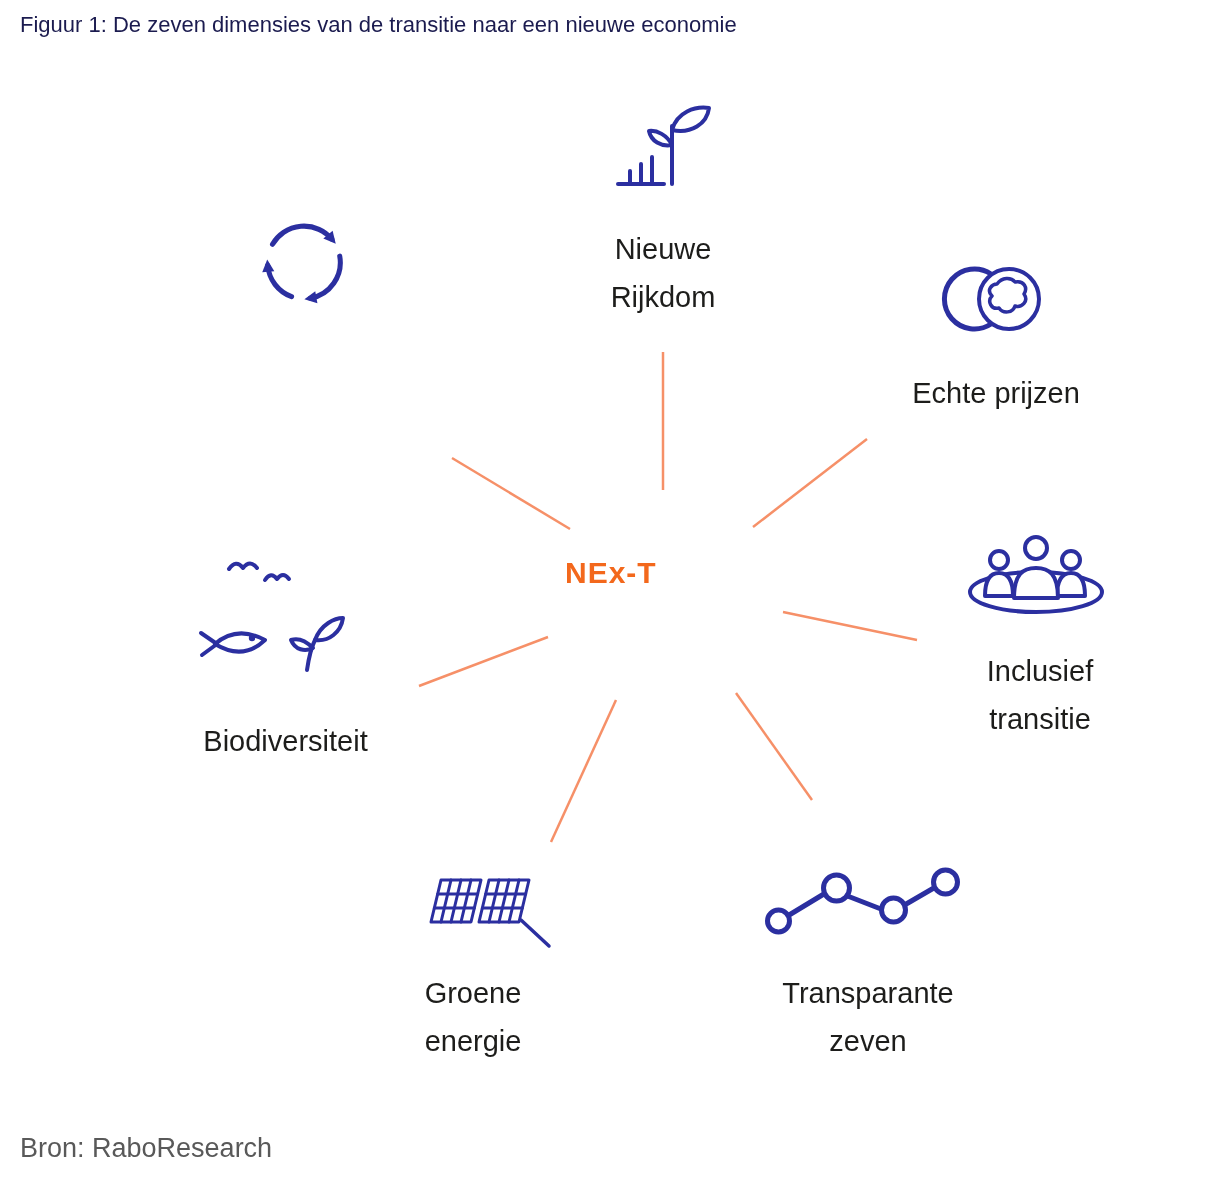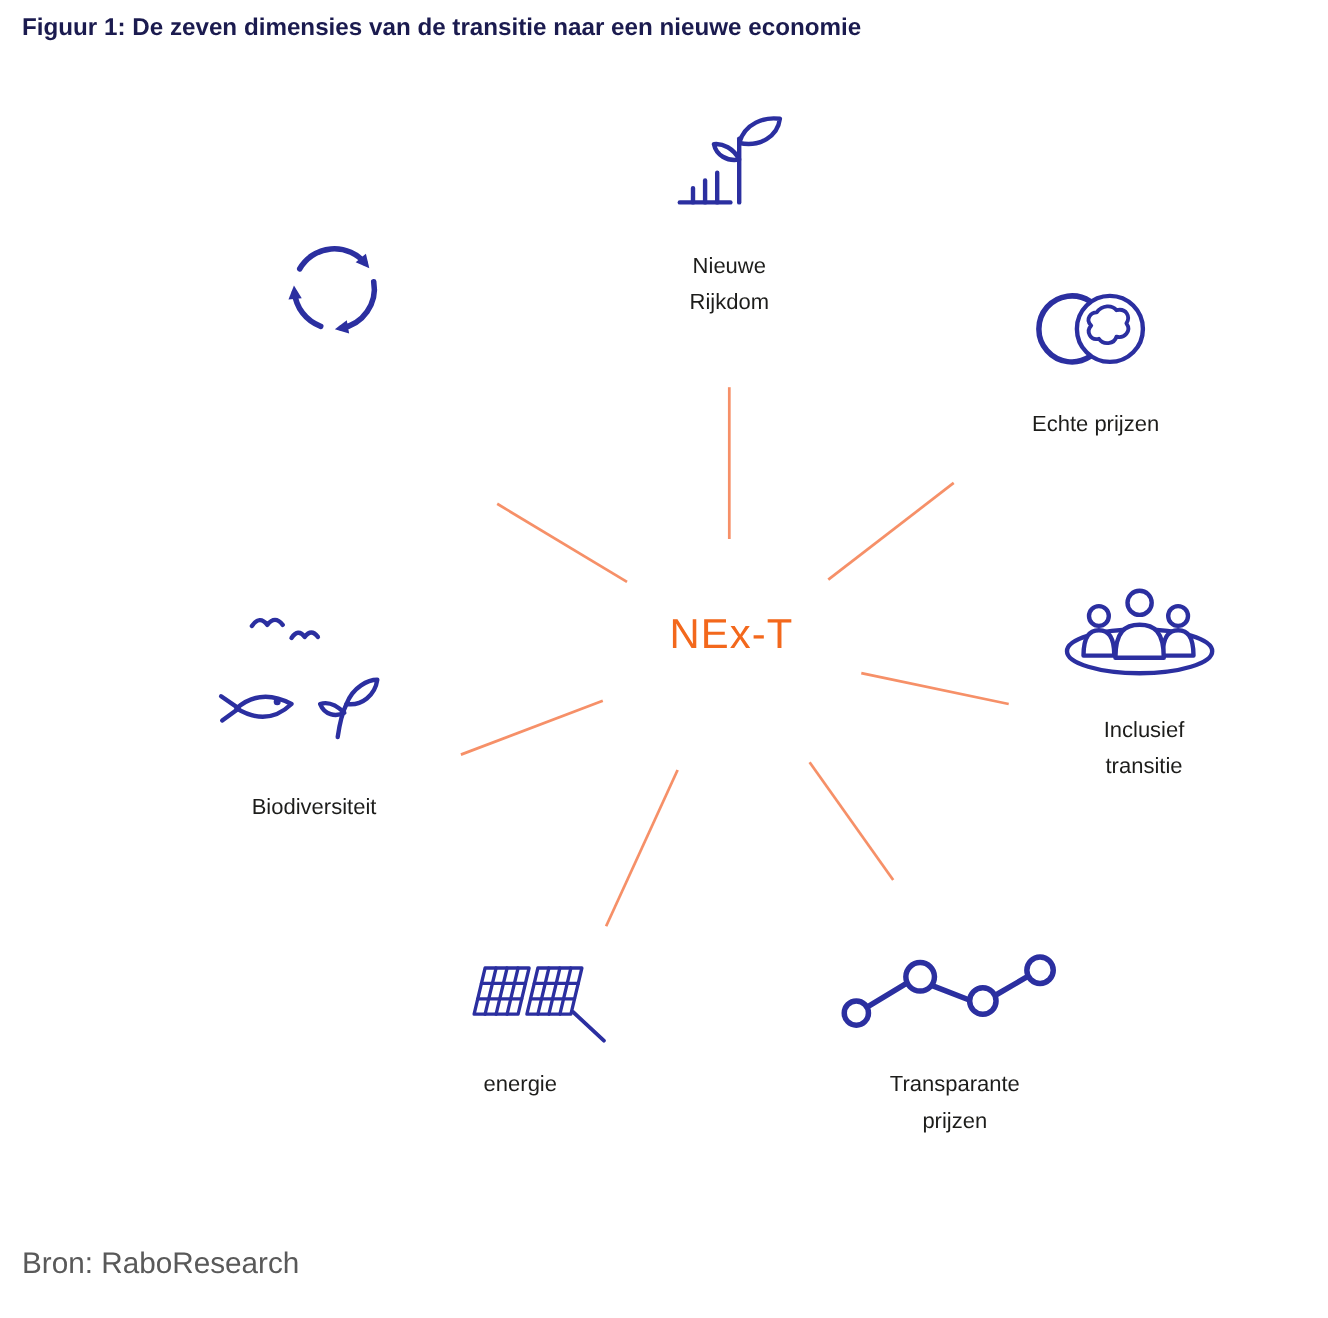--- a/index.html
+++ b/index.html
@@ -7,30 +7,30 @@
     --connector_orange:#F69068;
     --icon_blue:#2B2FA0;
     --title_navy:#1B1B4F;
     --label_dark:#1D1D1B;
     --source_gray:#595959;
     --background:#FFFFFF;
   }
   *{margin:0;padding:0;box-sizing:border-box;}
   body{background:var(--background);font-family:"Liberation Sans","DejaVu Sans",sans-serif;}
   .page{position:relative;width:1207px;height:1198px;background:var(--background);overflow:hidden;}
-  .title{position:absolute;left:20px;top:12px;font-size:22px;font-weight:700;color:var(--title_navy);}
+  .title{position:absolute;left:20px;top:12px;font-size:22px;font-weight:400;color:var(--title_navy);}
   .source{position:absolute;left:20px;top:1133px;font-size:27px;font-weight:400;color:var(--source_gray);}
   .connectors{position:absolute;left:0;top:0;width:1207px;height:1198px;}
   .connectors line{stroke:var(--connector_orange);stroke-width:2.5;}
-  .center-label{position:absolute;left:565px;top:556px;width:200px;text-align:center;font-size:38px;font-weight:400;color:var(--accent_orange);letter-spacing:1px;}
+  .center-label{position:absolute;left:565px;top:556px;width:200px;text-align:left;font-size:30px;font-weight:700;color:var(--accent_orange);letter-spacing:1px;}
   .icon{position:absolute;}
   .icon svg .s{stroke:var(--icon_blue);fill:none;stroke-linecap:round;stroke-linejoin:round;}
   .icon svg .w{stroke:var(--icon_blue);fill:#fff;stroke-linecap:round;stroke-linejoin:round;}
   .icon svg .f{fill:var(--icon_blue);stroke:none;}
-  .label{position:absolute;text-align:center;font-size:20px;line-height:1.65;color:var(--label_dark);}
+  .label{position:absolute;text-align:center;font-size:29px;line-height:1.65;color:var(--label_dark);}
   .label .ln{display:block;}
   
   .icon-circulaire{left:253px;top:210px;}
   .icon-nieuwe{left:608px;top:100px;}
   .icon-echte{left:926px;top:260px;}
   .icon-inclusief{left:960px;top:528px;}
   .icon-transparante{left:760px;top:860px;}
   .icon-groene{left:420px;top:858px;}
   .icon-biodiversiteit{left:188px;top:548px;}
   
@@ -125,35 +125,36 @@
       <path class="s" stroke-width="5" d="M86 36 L122 50"></path>
       <path class="s" stroke-width="5" d="M143 45 L174 27"></path>
       <circle class="w" stroke-width="5" cx="17" cy="61" r="11"></circle>
       <circle class="w" stroke-width="5" cx="75" cy="28" r="13"></circle>
       <circle class="w" stroke-width="5" cx="132" cy="50" r="12"></circle>
       <circle class="w" stroke-width="5" cx="184" cy="22" r="12"></circle>
     </svg>
   </div>
   <div class="label label-transparante">
     <span class="ln">Transparante</span>
-    <span class="ln">prijzen</span>
+    <span class="ln">zeven</span>
   </div>
 
   <div class="icon icon-groene">
     <svg width="152" height="95" viewBox="0 0 150 95">
       <polygon class="s" stroke-width="3" points="20,22 60,22 50,64 10,64"></polygon>
       <path class="s" stroke-width="3" d="M30 22 L20 64 M40 22 L30 64 M50 22 L40 64"></path>
       <path class="s" stroke-width="3" d="M16.7 36 H56.7 M13.3 50 H53.3"></path>
       <polygon class="s" stroke-width="3" points="68,22 108,22 98,64 58,64"></polygon>
       <path class="s" stroke-width="3" d="M78 22 L68 64 M88 22 L78 64 M98 22 L88 64"></path>
       <path class="s" stroke-width="3" d="M64.7 36 H104.7 M61.3 50 H101.3"></path>
       <path class="s" stroke-width="3.5" d="M100 62 L128 88"></path>
     </svg>
   </div>
   <div class="label label-groene">
+    <span class="ln">Groene</span>
     <span class="ln">energie</span>
   </div>
 
   <div class="icon icon-biodiversiteit">
     <svg width="167" height="140" viewBox="0 0 165 140">
       <path class="s" stroke-width="4" d="M40 21 q7 -10 14 -1 q7 -9 14 0"></path>
       <path class="s" stroke-width="4" d="M76 32 q6 -9 12 -1 q6 -8 12 0"></path>
       <path class="s" stroke-width="4" d="M28 96 L12 85 M28 96 L13 107"></path>
       <path class="s" stroke-width="4" d="M26 96 Q48 77 76 92 Q54 113 26 96 Z"></path>
       <circle class="f" cx="63" cy="90" r="3.2"></circle>

